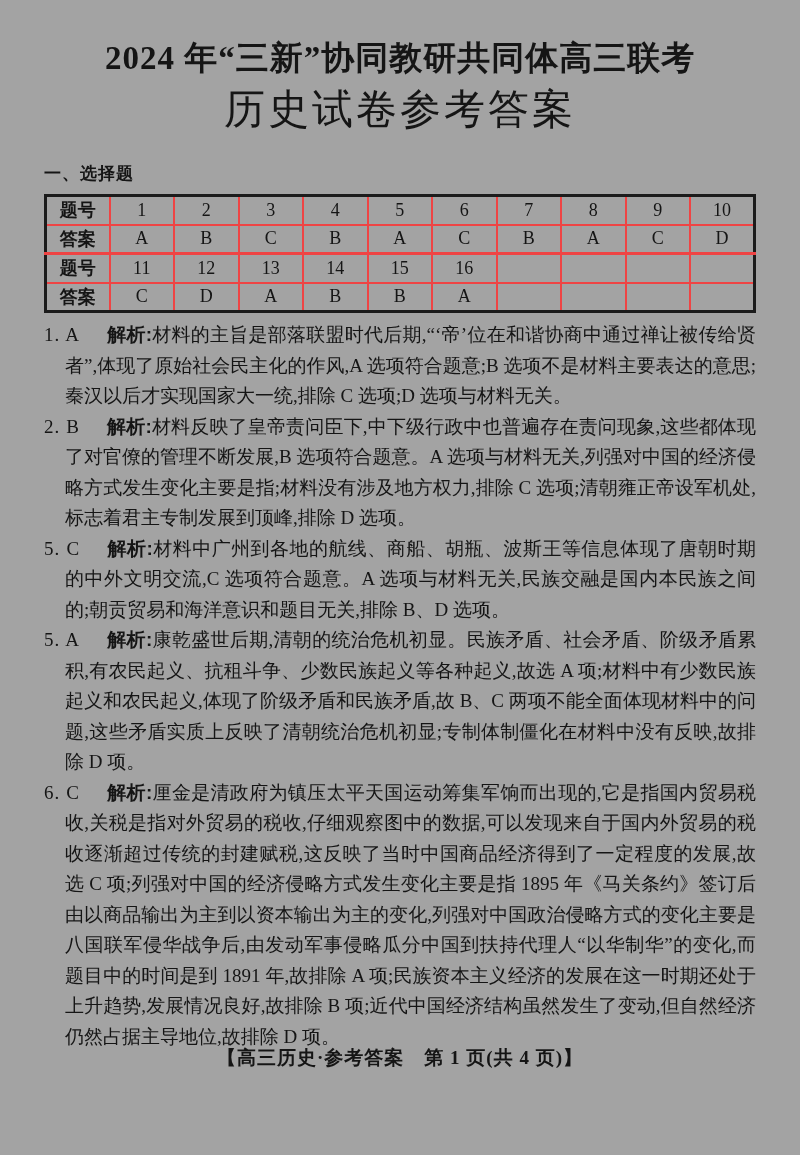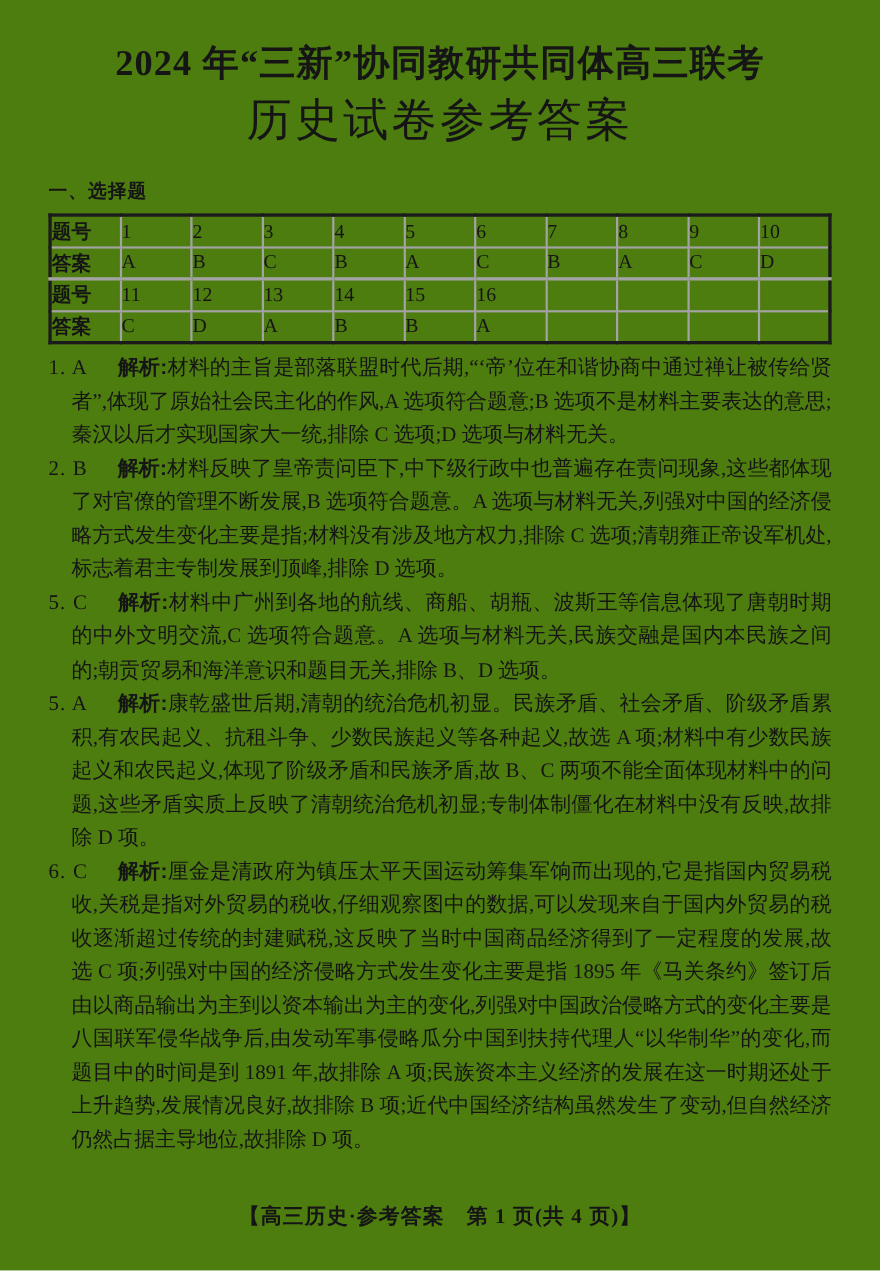--- a/index.html
+++ b/index.html
@@ -2,21 +2,21 @@
 <html><head>
 <meta charset="utf-8">
 <style>
   * { margin: 0; padding: 0; box-sizing: border-box; }
   html, body { background: #ffffff; }
   .sheet {
     position: relative;
     width: 800px;
     height: 1155px;
     margin: 0 auto;
-    background: #4d7c0f;
+    background: #a3a3a3;
     color: #151515;
     font-family: "Liberation Serif", "DejaVu Serif", serif;
     overflow: hidden;
   }
   .titles { text-align: center; padding-top: 36px; }
   .title {
     font-size: 33px;
     font-weight: bold;
     letter-spacing: 1px;
     line-height: 44px;
@@ -37,23 +37,23 @@
     letter-spacing: 1px;
   }
   table.answers {
     width: 712px;
     margin-top: 9px;
     border-collapse: collapse;
     border: 3px solid #1b1b1b;
     table-layout: fixed;
   }
   table.answers th, table.answers td {
-    border: 2px solid #a3a3a3;
+    border: 2px solid #ef4444;
     height: 29px;
-    text-align: left;
+    text-align: center;
     vertical-align: middle;
     font-size: 18px;
     padding: 0;
   }
   table.answers th {
     font-size: 18px;
     font-weight: bold;
     font-family: "Liberation Sans", "DejaVu Sans", sans-serif;
     width: 64px;
   }
@@ -75,21 +75,20 @@
   }
   .footer {
     position: absolute;
     top: 1045px;
     left: 0;
     width: 100%;
     text-align: center;
     font-size: 19px;
     font-weight: bold;
     letter-spacing: 1px;
-    margin-top: 48px;
   }
 </style>
 </head>
 <body>
 
 <div class="sheet">
 
   <div class="titles">
     <div class="title">2024 年“三新”协同教研共同体高三联考</div>
     <div class="subtitle">历史试卷参考答案</div>

